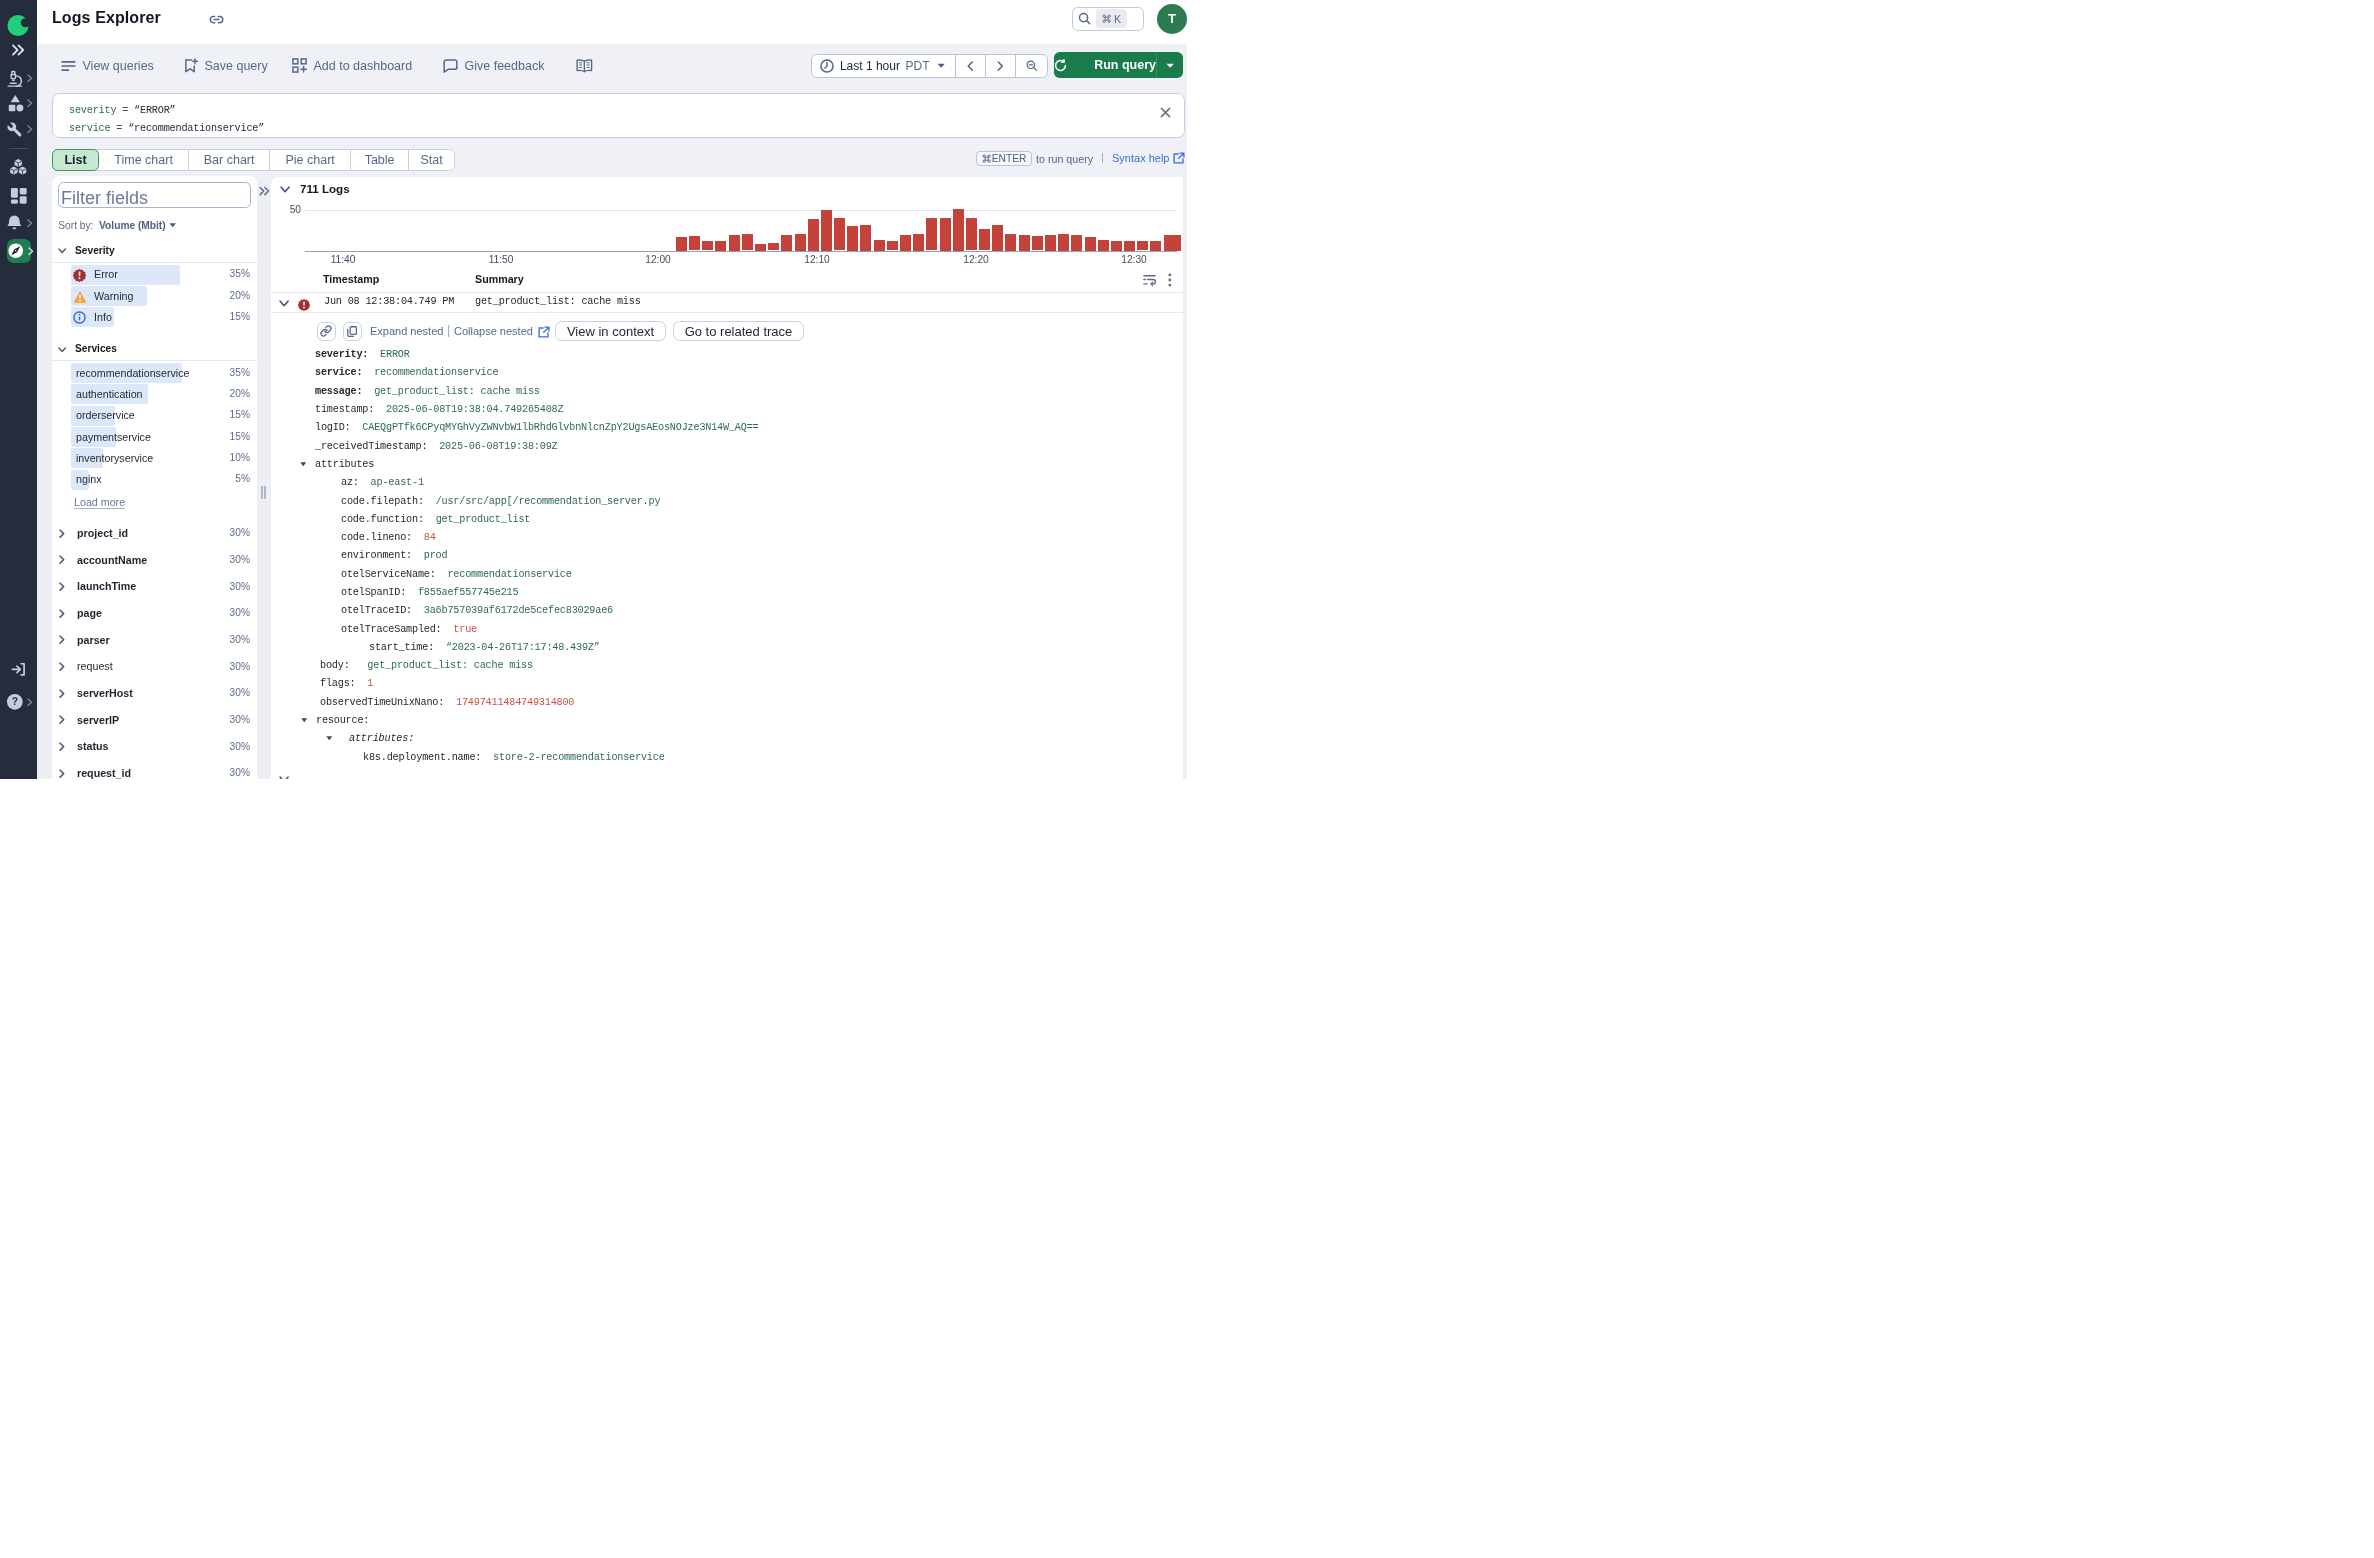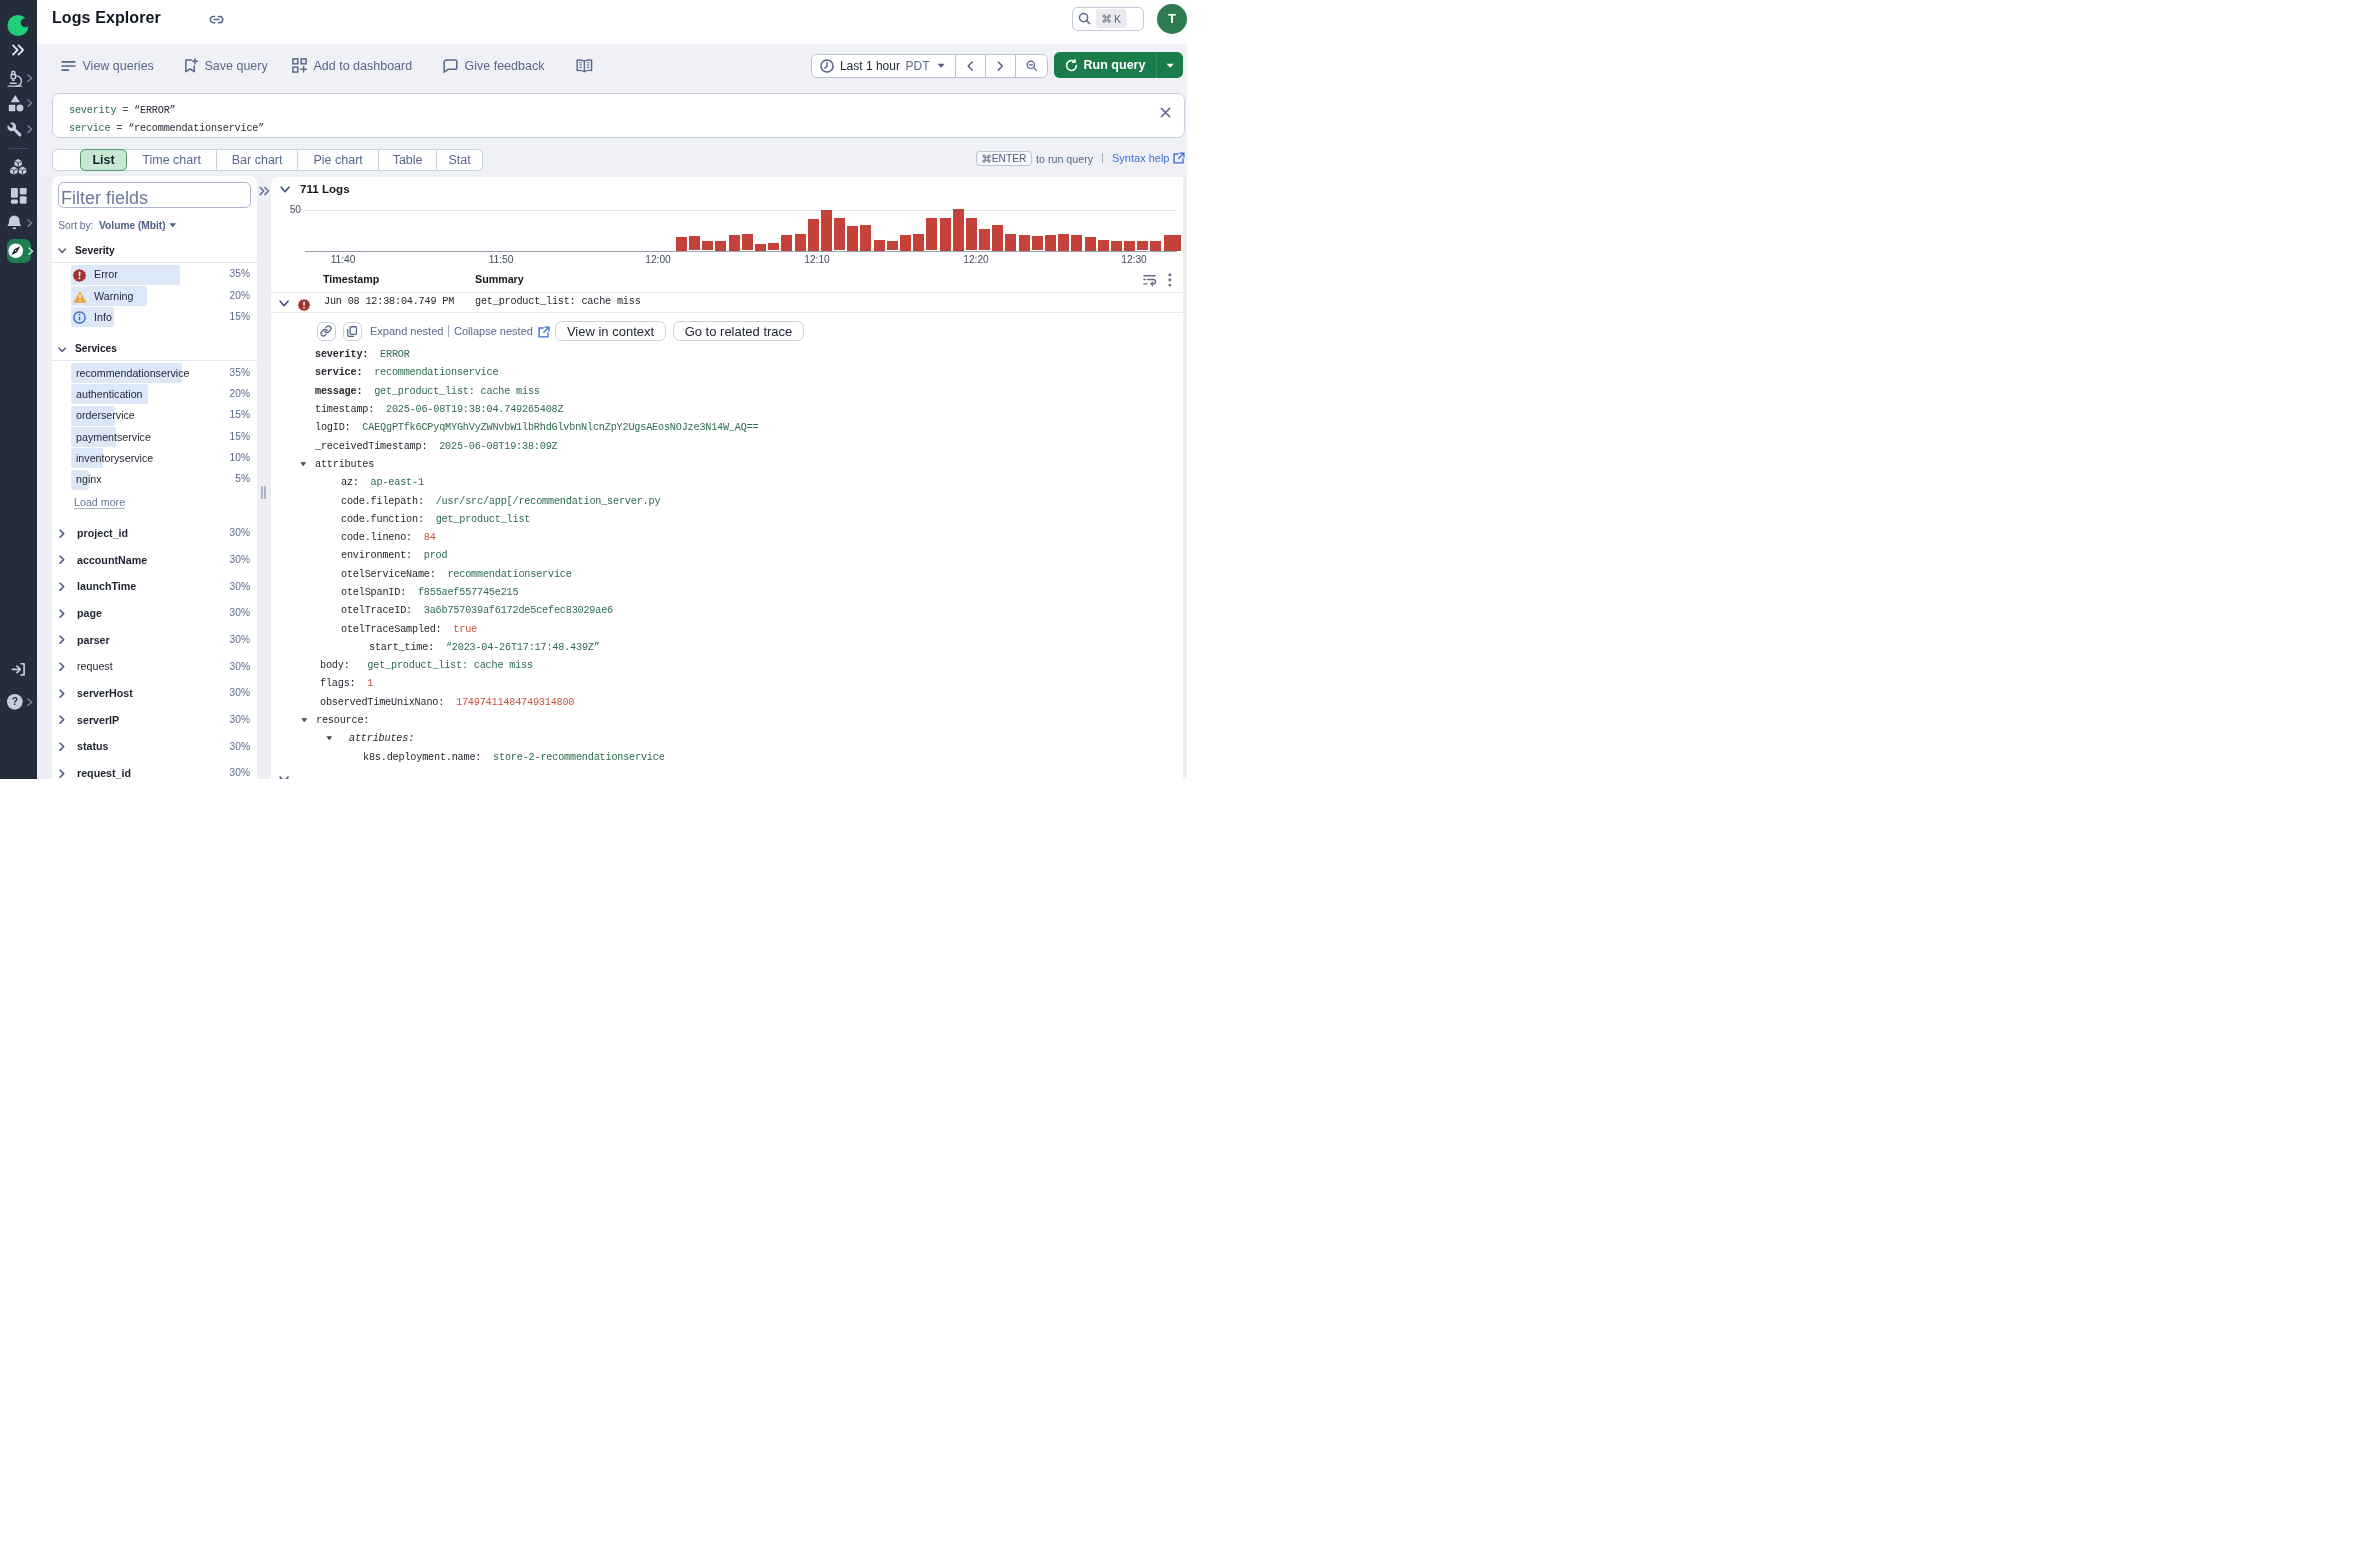--- a/index.html
+++ b/index.html
@@ -18,21 +18,21 @@
 #sidebar .sub { position:absolute; font-size:7.4px; color:#8b93a7; }
 
 
 #topbar { position:absolute; left:37px; top:0; width:1150px; height:44px; background:#fff; }
 #title { position:absolute; left:15px; top:9.3px; font-size:16px; font-weight:700; color:#101621; letter-spacing:0.1px; }
 
 
 #grayband { position:absolute; left:37px; top:44px; width:1150px; height:133px; background:#eff1f6; }
 .tbitem { position:absolute; top:14px; height:20.4px; display:flex; align-items:center; gap:6.5px; color:#57678c; font-size:12.5px; }
 #querybox { position:absolute; left:15px; top:49px; width:1133px; height:45px; background:#fff; border:0.9px solid #c6cede; border-radius:7.4px; }
-#tabs { position:absolute; left:15px; top:105px; height:22px; display:flex; border:0.9px solid #c7d0df; border-radius:5.6px; background:#fff;padding-left:28px; }
+#tabs { position:absolute; left:15px; top:105px; height:22px; display:flex; border:0.9px solid #c7d0df; border-radius:5.6px; background:#fff; }
 .tab { display:flex; align-items:center; justify-content:center; font-size:12.5px; color:#57678c; border-right:0.9px solid #c7d0df; padding:0; }
 .tab:last-child { border-right:none; }
 .tab.sel { background:#c7e9d2; border:1.4px solid #4f9069; border-radius:5.6px; color:#17202e; font-weight:700; margin:-0.9px 0 -0.9px -0.9px; }
 
 
 #content { position:absolute; left:37px; top:176px; width:1150px; height:603px; background:#edeff4; overflow:hidden; }
 #fcard { position:absolute; left:15px; top:0; width:205px; height:603px; background:#fff; border-radius:7.4px 7.4px 0 0; }
 #lcard { position:absolute; left:234px; top:0.6px; width:912px; height:602px; background:#fff; border-radius:7.4px 0 0 0; }
 .bar { position:absolute; background:#c4423a; }
 .dl { position:absolute; font-family:"Liberation Mono", monospace; font-size:10.2px; letter-spacing:-0.2px; line-height:15px; color:#24282f; white-space:pre; }
@@ -124,21 +124,21 @@
       <div class="ctr" style="flex:1;height:24px;border-left:0.9px solid #b9c3d6;justify-content:center;">
         <svg width="12" height="12" viewBox="0 0 15 15" fill="none" stroke="#4d5e82" stroke-width="1.5" stroke-linecap="round">
             <circle cx="6" cy="6" r="4.6"></circle>
             <path d="M9.5 9.5 L13 13"></path>
             <path d="M4 6 H8"></path>
           </svg>
       </div>
     </div>
 
     <div class="abs ctr" style="left:1017px;top:8.3px;width:129px;height:26px;background:#1a7b4b;border-radius:5.6px;color:#fff;">
-      <div class="ctr" style="width:102px;justify-content:center;gap:6px;">
+      <div class="ctr" style="width:102px;justify-content:space-between;gap:6px;">
         <svg width="13" height="13" viewBox="0 0 14 14" fill="none" stroke="#fff" stroke-width="1.7" stroke-linecap="round">
             <path d="M12.3 7 A5.3 5.3 0 1 1 10.5 3"></path>
             <path d="M10.7 0.6 L10.9 3.4 L8.1 3.6" stroke-width="1.5"></path>
           </svg>
         <span style="font-size:12.5px;font-weight:700;">Run query</span>
       </div>
       <div class="ctr" style="flex:1;height:26px;border-left:0.9px solid #2e9162;justify-content:center;">
         <svg width="8.3" height="5.6" viewBox="0 0 9 6">
             <path d="M0.5 0.8 L4.5 5.2 L8.5 0.8 Z" fill="#fff"></path>
           </svg>

